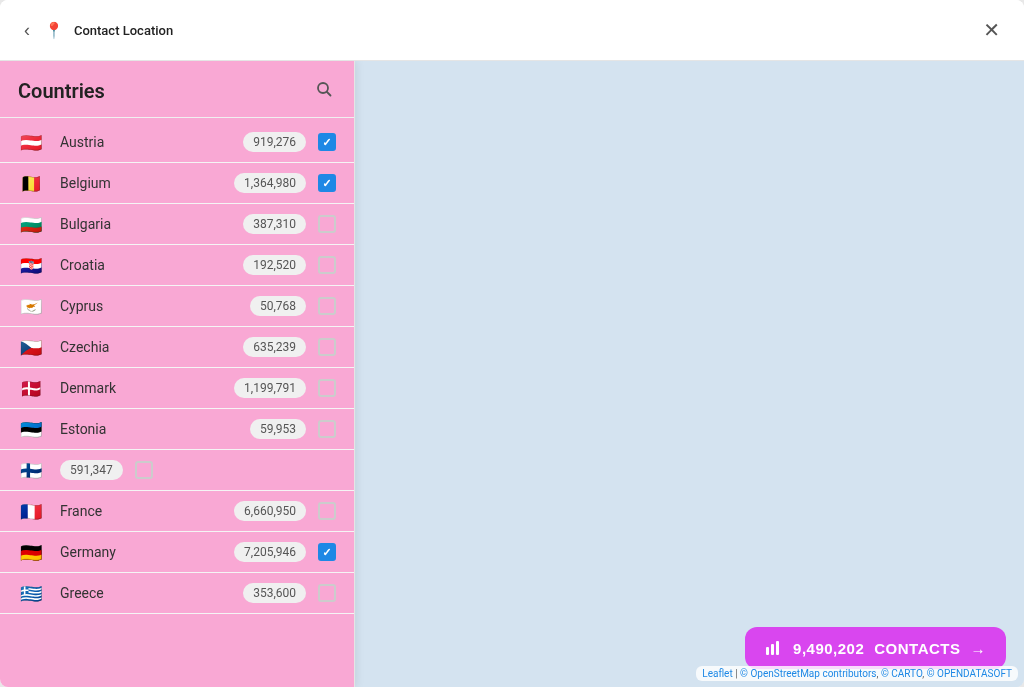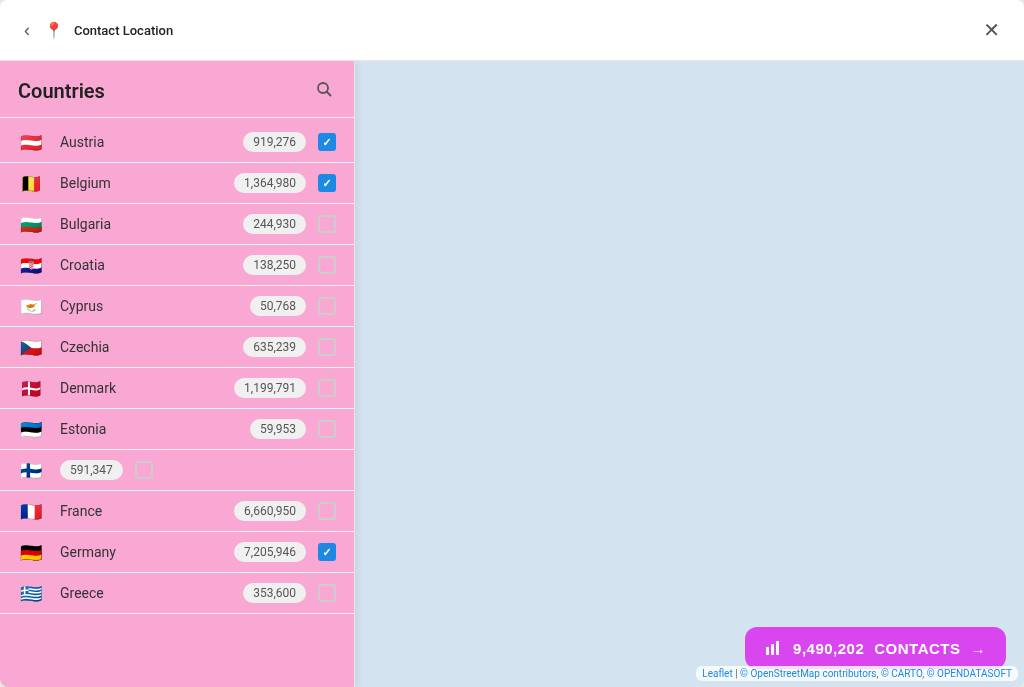--- a/index.html
+++ b/index.html
@@ -256,27 +256,27 @@
           </div>
           <div class="country-item">
             <div class="country-flag">🇧🇪</div>
             <span class="country-name">Belgium</span>
             <span class="country-count">1,364,980</span>
             <div class="country-checkbox checked"></div>
           </div>
           <div class="country-item">
             <div class="country-flag">🇧🇬</div>
             <span class="country-name">Bulgaria</span>
-            <span class="country-count">244,930</span>
+            <span class="country-count">387,310</span>
             <div class="country-checkbox"></div>
           </div>
           <div class="country-item">
             <div class="country-flag">🇭🇷</div>
             <span class="country-name">Croatia</span>
-            <span class="country-count">138,250</span>
+            <span class="country-count">192,520</span>
             <div class="country-checkbox"></div>
           </div>
           <div class="country-item">
             <div class="country-flag">🇨🇾</div>
             <span class="country-name">Cyprus</span>
             <span class="country-count">50,768</span>
             <div class="country-checkbox"></div>
           </div>
           <div class="country-item">
             <div class="country-flag">🇨🇿</div>

